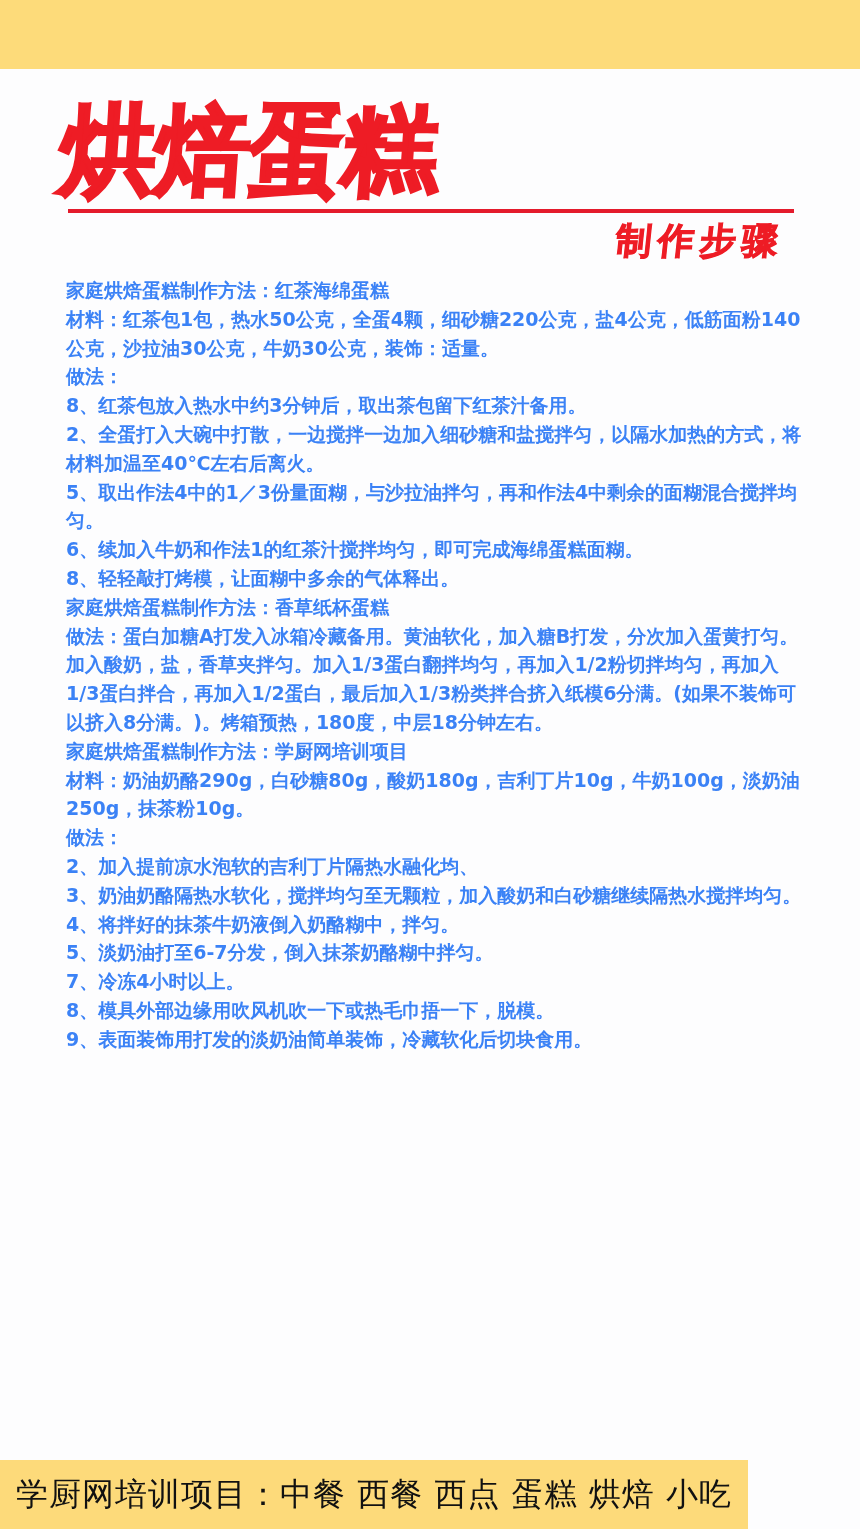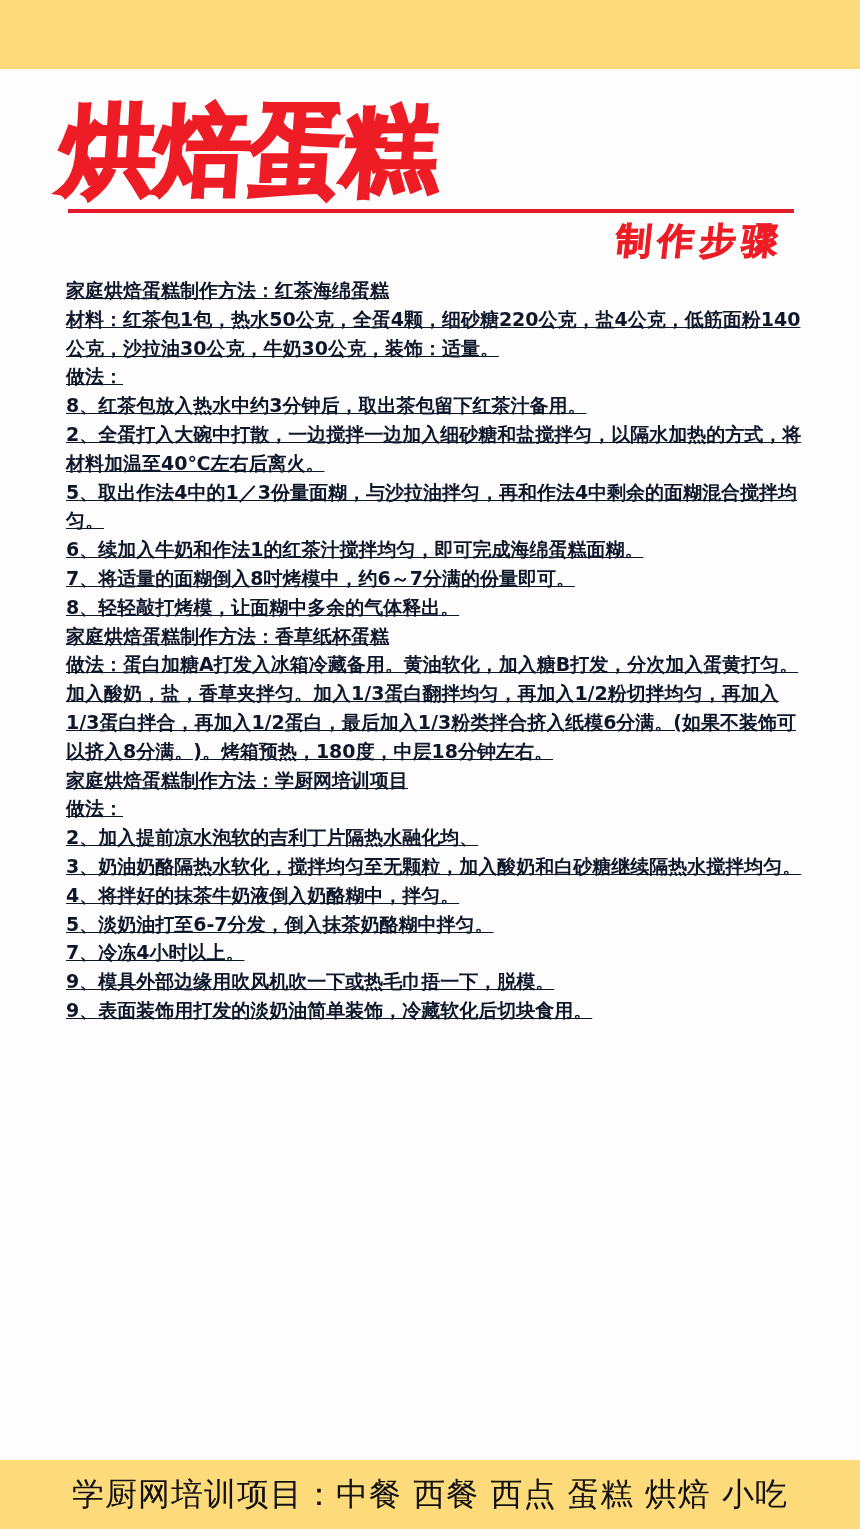--- a/index.html
+++ b/index.html
@@ -28,27 +28,26 @@
   .subtitle {
     position: absolute; right: 76px; top: 219px;
     font-weight: 900; font-size: 36px; line-height: 44px;
     color: #ee1c25; letter-spacing: 6px;
     transform: skewX(-6deg);
     -webkit-text-stroke: 1px #ee1c25;
     margin: 0;
   }
   .content {
     position: absolute; left: 66px; top: 276px; width: 740px;
-    font-size: 19px; line-height: 28.8px; color: #0f172a;
+    font-size: 19px; line-height: 28.8px; color: #3b82f6;
     font-weight: bold;
-    text-decoration: underline;
   }
   .content p { margin: 0; }
   .bottom-band {
-    position: absolute; left: 0; top: 1460px; width: 860px; height: 69px;
+    position: absolute; left: 0; top: 1460px; width: 748px; height: 69px;
     background: #fdda7a;
     display: flex; align-items: center; justify-content: center;
   }
   .bottom-text {
     font-size: 32px; color: #111; letter-spacing: 1px;
     font-family: "DejaVu Sans", sans-serif;
   }
 </style>
 </head>
 <body>
@@ -61,32 +60,32 @@
 
 <div class="content">
 
   <p>家庭烘焙蛋糕制作方法：红茶海绵蛋糕</p>
   <p>材料：红茶包1包，热水50公克，全蛋4颗，细砂糖220公克，盐4公克，低筋面粉140公克，沙拉油30公克，牛奶30公克，装饰：适量。</p>
   <p>做法：</p>
   <p>8、红茶包放入热水中约3分钟后，取出茶包留下红茶汁备用。</p>
   <p>2、全蛋打入大碗中打散，一边搅拌一边加入细砂糖和盐搅拌匀，以隔水加热的方式，将材料加温至40℃左右后离火。</p>
   <p>5、取出作法4中的1／3份量面糊，与沙拉油拌匀，再和作法4中剩余的面糊混合搅拌均匀。</p>
   <p>6、续加入牛奶和作法1的红茶汁搅拌均匀，即可完成海绵蛋糕面糊。</p>
-  <p>7、将适量的面糊倒入8吋烤模中，约6～7分满的份量即可。</p>
   <p>8、轻轻敲打烤模，让面糊中多余的气体释出。</p>
 
   <p>家庭烘焙蛋糕制作方法：香草纸杯蛋糕</p>
   <p>做法：蛋白加糖A打发入冰箱冷藏备用。黄油软化，加入糖B打发，分次加入蛋黄打匀。加入酸奶，盐，香草夹拌匀。加入1/3蛋白翻拌均匀，再加入1/2粉切拌均匀，再加入1/3蛋白拌合，再加入1/2蛋白，最后加入1/3粉类拌合挤入纸模6分满。(如果不装饰可以挤入8分满。)。烤箱预热，180度，中层18分钟左右。</p>
 
   <p>家庭烘焙蛋糕制作方法：学厨网培训项目</p>
+  <p>材料：奶油奶酪290g，白砂糖80g，酸奶180g，吉利丁片10g，牛奶100g，淡奶油250g，抹茶粉10g。</p>
   <p>做法：</p>
   <p>2、加入提前凉水泡软的吉利丁片隔热水融化均、</p>
   <p>3、奶油奶酪隔热水软化，搅拌均匀至无颗粒，加入酸奶和白砂糖继续隔热水搅拌均匀。</p>
   <p>4、将拌好的抹茶牛奶液倒入奶酪糊中，拌匀。</p>
   <p>5、淡奶油打至6-7分发，倒入抹茶奶酪糊中拌匀。</p>
   <p>7、冷冻4小时以上。</p>
-  <p>9、模具外部边缘用吹风机吹一下或热毛巾捂一下，脱模。</p>
+  <p>8、模具外部边缘用吹风机吹一下或热毛巾捂一下，脱模。</p>
   <p>9、表面装饰用打发的淡奶油简单装饰，冷藏软化后切块食用。</p>
 </div>
 
 <div class="bottom-band">
   <span class="bottom-text">学厨网培训项目：中餐 西餐 西点 蛋糕 烘焙 小吃</span>
 </div>
 
 </body></html>

